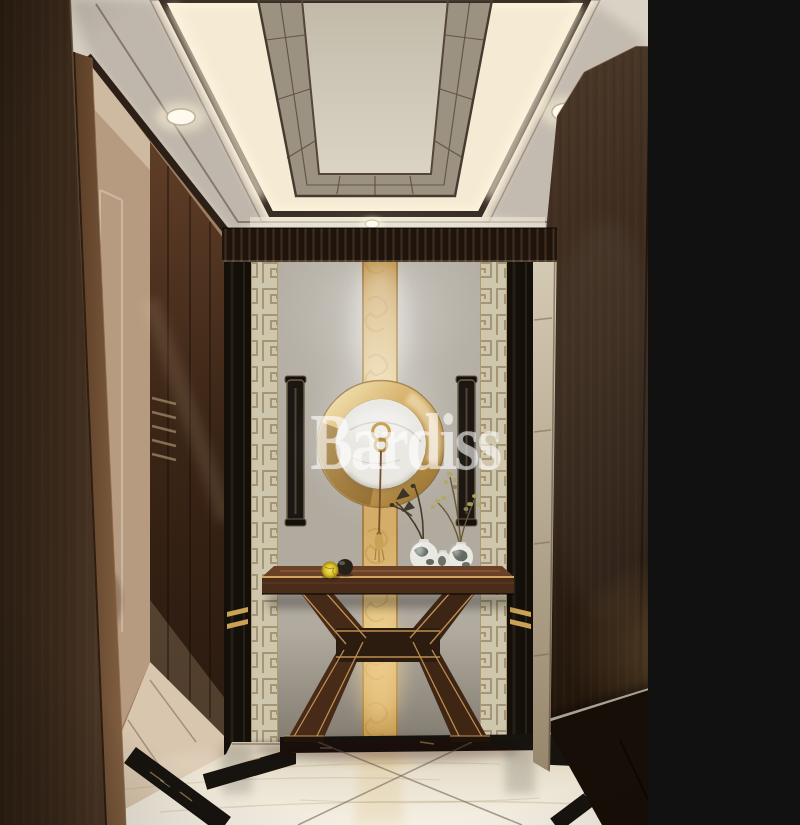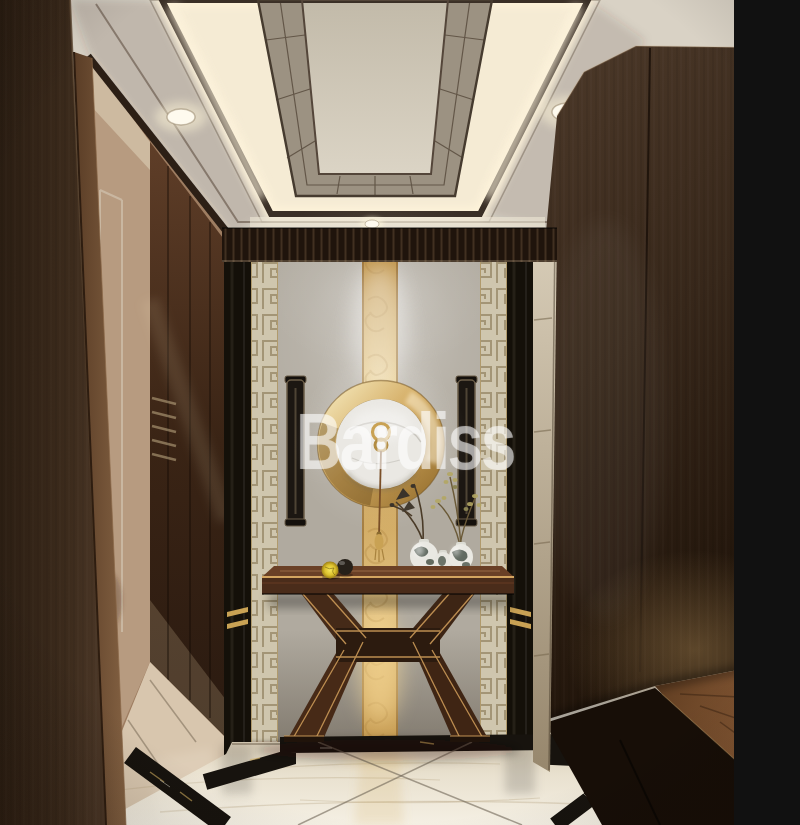--- a/index.html
+++ b/index.html
@@ -1,19 +1,19 @@
 <!DOCTYPE html>
 <html style="--dark-wood: #332417; --wood-frame: #6e5036; --ceiling-beige: #d9d2c5; --cove-glow: #f8efda; --panel-taupe: #9c9282; --stone-wall: #b2aca1; --fret-beige: #cfc6ae; --fret-line: #9e9070; --onyx-gold: #d9b872; --ring-gold: #c89a4e; --marble-disc: #eae8e3; --floor-marble: #ece4d2; --inlay-black: #17130e; --table-wood: #4e2f1d; --trim-gold: #c49455; --porcelain-white: #e9e8e2; --watermark-white: rgba(255,255,255,0.55);"><head>
 <meta charset="utf-8">
 <style>
   html,body{margin:0;padding:0;background:#111;}
   .stage{
-    position:relative;width:734px;height:825px;overflow:hidden;
+    position:relative;width:648px;height:825px;overflow:hidden;
     background:#d9d2c5;
-    font-family:Liberation Sans, sans-serif;
+    font-family:Liberation Serif, serif;
   }
   .stage svg{position:absolute;left:0;top:0;display:block;}
   .watermark{
     position:absolute;left:405px;top:416px;
     transform:translateX(-50%) translateY(-14px) scaleX(0.80);
     transform-origin:center top;
     font-weight:bold;font-size:80px;line-height:1;letter-spacing:-3px;
     color:var(--watermark-white, rgba(255,255,255,0.55));
     white-space:nowrap;user-select:none;pointer-events:none;
     text-shadow:0 0 2px rgba(255,255,255,0.15);

